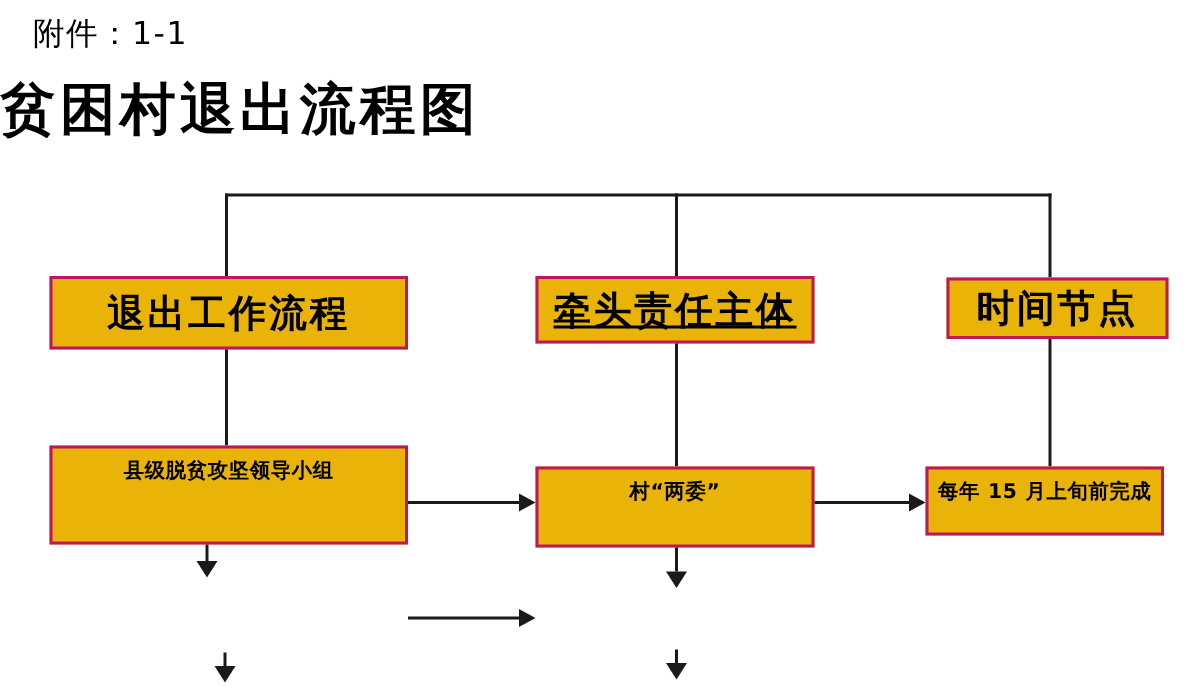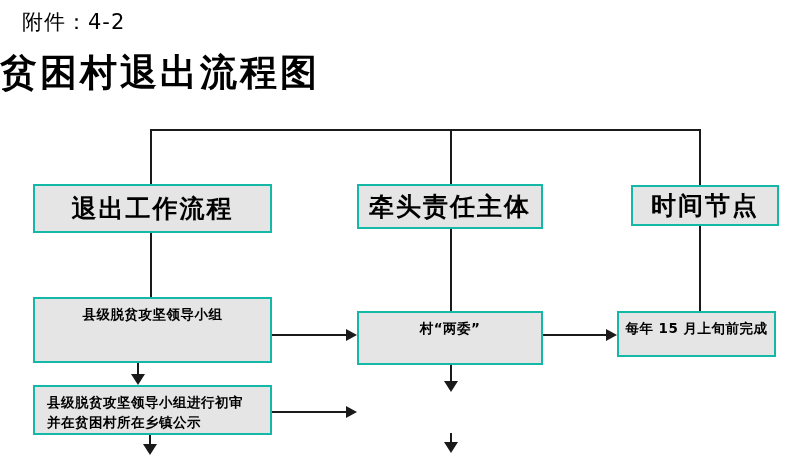--- a/index.html
+++ b/index.html
@@ -40,22 +40,22 @@
     font-weight: bold;
     letter-spacing: 3px;
     line-height: 1.1;
     font-family: "DejaVu Serif", "Liberation Serif", serif;
   }
 
   
   .node {
     position: absolute;
     box-sizing: border-box;
-    border: 2px solid #14b8a6;
-    background: #e5e5e5;
+    border: 2px solid #be185d;
+    background: #eab308;
   }
   .node .node-text {
     display: block;
     white-space: pre-line;
   }
   .node.header-node {
     display: flex;
     align-items: center;
     justify-content: center;
   }
@@ -109,34 +109,34 @@
     border-left: 7px solid transparent;
     border-right: 7px solid transparent;
     border-top: 11px solid #1a1a1a;
   }
 </style>
 </head>
 <body>
 
 <div id="page">
 
-  <div class="attachment-label">附件：4-2</div>
+  <div class="attachment-label">附件：1-1</div>
 
   <div class="doc-title">贫困村退出流程图</div>
 
   <div class="line-h" style="left:150px; top:129px; width:551px;"></div>
   <div class="line-v" style="left:150px; top:129px; height:56px;"></div>
   <div class="line-v" style="left:450px; top:129px; height:56px;"></div>
   <div class="line-v" style="left:699px; top:129px; height:56px;"></div>
 
   <div class="node header-node" style="left:33px; top:184px; width:239px; height:49px;">
     <span class="node-text">退出工作流程</span>
   </div>
 
-  <div class="node header-node" style="left:357px; top:184px; width:186px; height:45px;">
+  <div class="node header-node" style="left:357px; top:184px; width:186px; height:45px;text-decoration:underline;">
     <span class="node-text">牵头责任主体</span>
   </div>
 
   <div class="node header-node" style="left:631px; top:185px; width:148px; height:41px;justify-content:center;">
     <span class="node-text">时间节点</span>
   </div>
 
   <div class="line-v" style="left:150px; top:233px; height:64px;"></div>
   <div class="line-v" style="left:450px; top:229px; height:82px;"></div>
   <div class="line-v" style="left:699px; top:226px; height:85px;"></div>
@@ -158,24 +158,20 @@
 
   <div class="line-h" style="left:543px; top:334px; width:63px;"></div>
   <div class="arrow-right" style="left:606px; top:329px;"></div>
 
   <div class="line-v" style="left:137px; top:363px; height:14px;"></div>
   <div class="arrow-down" style="left:131px; top:374px;"></div>
 
   <div class="line-v" style="left:450px; top:365px; height:16px;"></div>
   <div class="arrow-down" style="left:444px; top:381px;"></div>
 
-  <div class="node body-node left-text" style="left:33px; top:385px; width:239px; height:50px;">
-    <span class="node-text">县级脱贫攻坚领导小组进行初审
-并在贫困村所在乡镇公示</span>
-  </div>
 
 
   <div class="line-h" style="left:272px; top:411px; width:74px;"></div>
   <div class="arrow-right" style="left:346px; top:406px;"></div>
 
   <div class="line-v" style="left:149px; top:435px; height:11px;"></div>
   <div class="arrow-down" style="left:143px; top:444px;"></div>
 
   <div class="line-v" style="left:450px; top:433px; height:11px;"></div>
   <div class="arrow-down" style="left:444px; top:442px;"></div>

